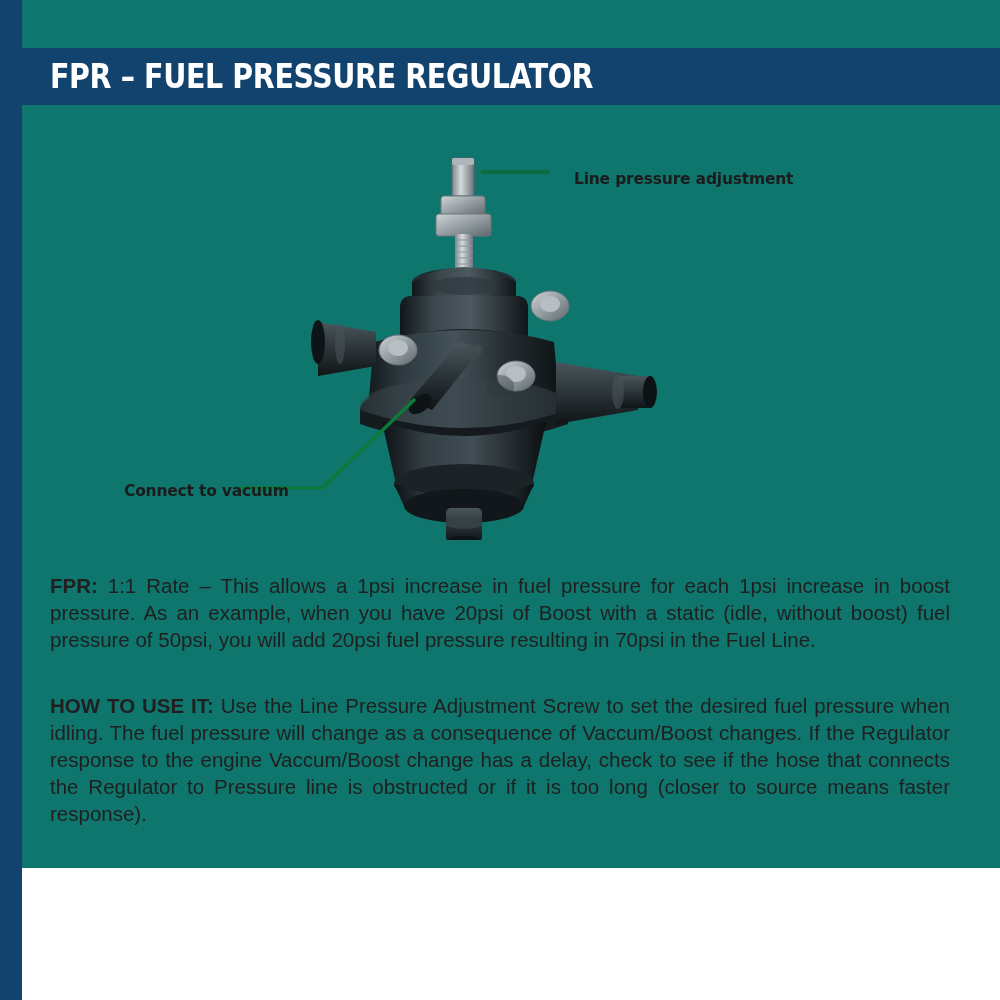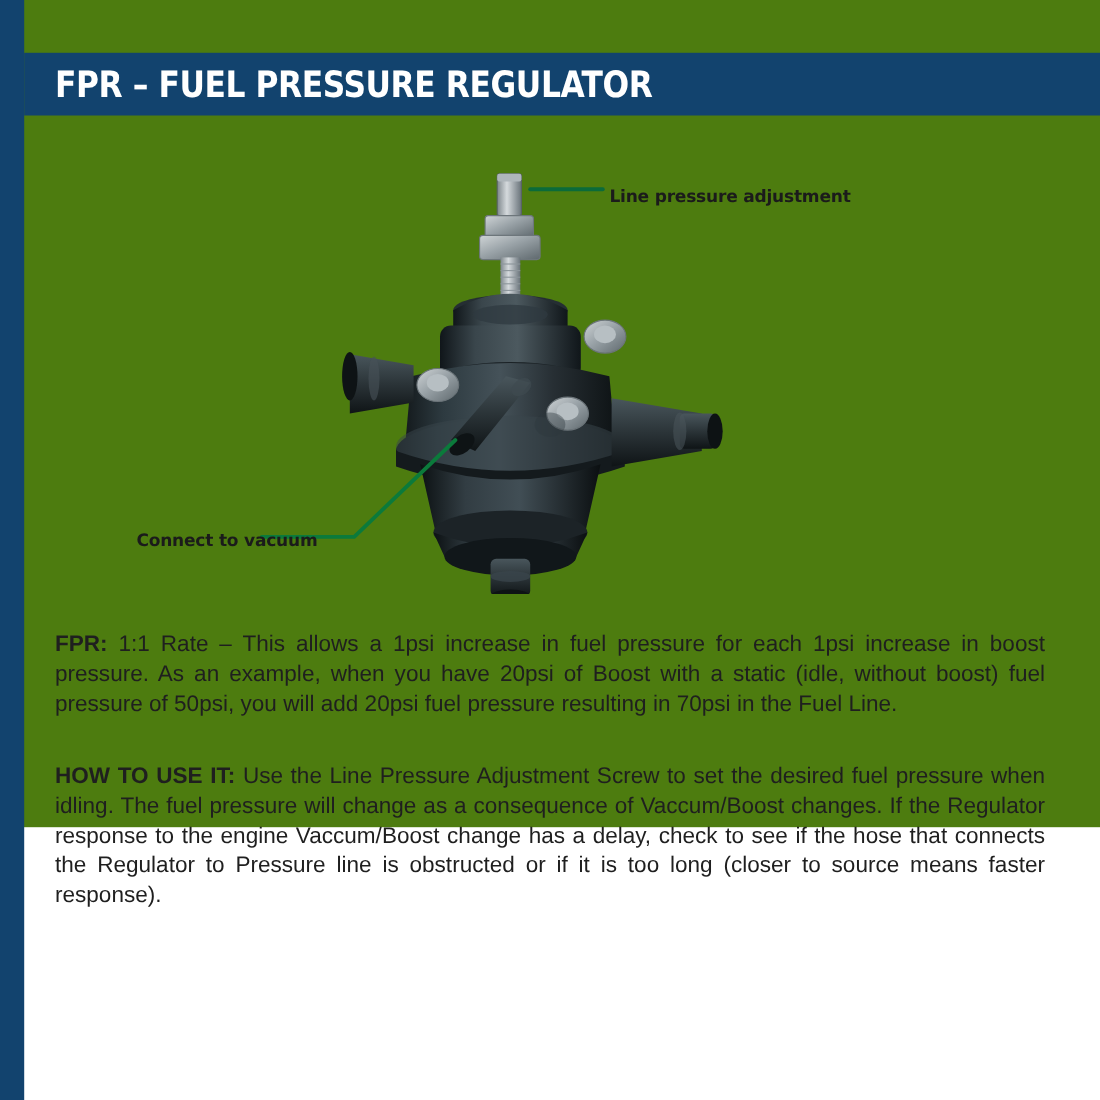--- a/index.html
+++ b/index.html
@@ -10,22 +10,22 @@
     width: 1000px;
     height: 1000px;
     background: #ffffff;
     font-family: "Liberation Sans", sans-serif;
     overflow: hidden;
     position: relative;
   }
   .page {
     position: relative;
     width: 1000px;
-    height: 752px;
-    background: #4d7c0f;
+    height: 868px;
+    background: #0f766e;
   }
   
   .left-bar {
     position: absolute;
     left: 0;
     top: 0;
     width: 22px;
     height: 1000px;
     background: #12436e;
   }
@@ -74,21 +74,21 @@
   .callout-label {
     position: absolute;
     font-size: 15.5px;
     font-weight: bold;
     color: #1b1b1b;
     font-family: "DejaVu Sans", sans-serif;
     white-space: nowrap;
     letter-spacing: -0.2px;
   }
   #label-line-pressure {
-    left: 532px;
+    left: 552px;
     top: 60px;
   }
   #label-vacuum {
     left: 102px;
     top: 372px;
   }
 
   
   .body-text {
     position: absolute;

